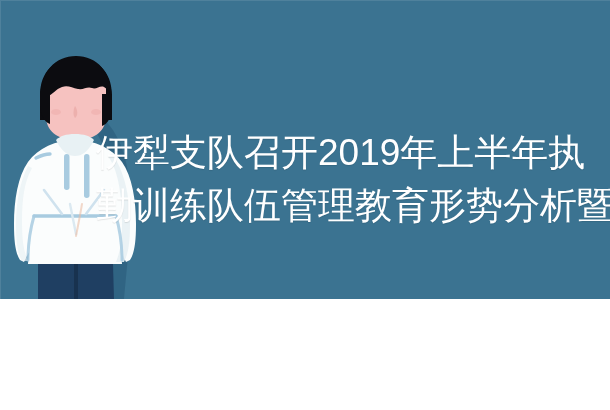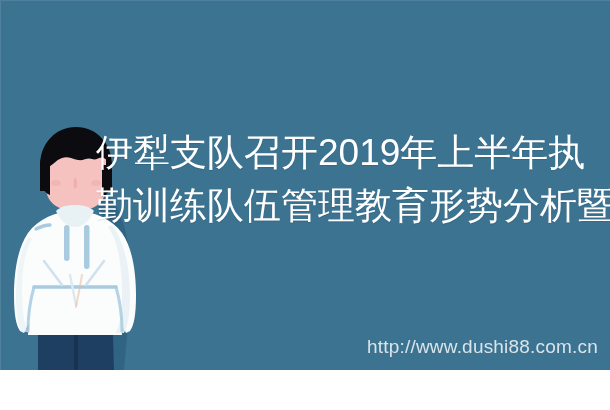--- a/index.html
+++ b/index.html
@@ -3,21 +3,21 @@
 <meta charset="utf-8">
 <style>
   html, body {
     margin: 0;
     padding: 0;
     background: #ffffff;
   }
   #poster {
     position: relative;
     width: 610px;
-    height: 370px;
+    height: 299px;
     overflow: hidden;
     background: #3b7391;
     font-family: "Liberation Sans", "DejaVu Sans", sans-serif;
   }
 
   
   #edge-highlight {
     position: absolute;
     left: 0; top: 0;
     width: 610px; height: 410px;
@@ -164,16 +164,15 @@
 
       </g>
     </svg>
   </div>
 
   <div id="title-block">
     <div class="title-line first">伊犁支队召开2019年上半年执</div>
     <div class="title-line second">勤训练队伍管理教育形势分析暨百</div>
   </div>
 
-  <div id="watermark">http://www.dushi88.com.cn</div>
 
   <div id="edge-highlight"></div>
 </div>
 
 </body></html>

